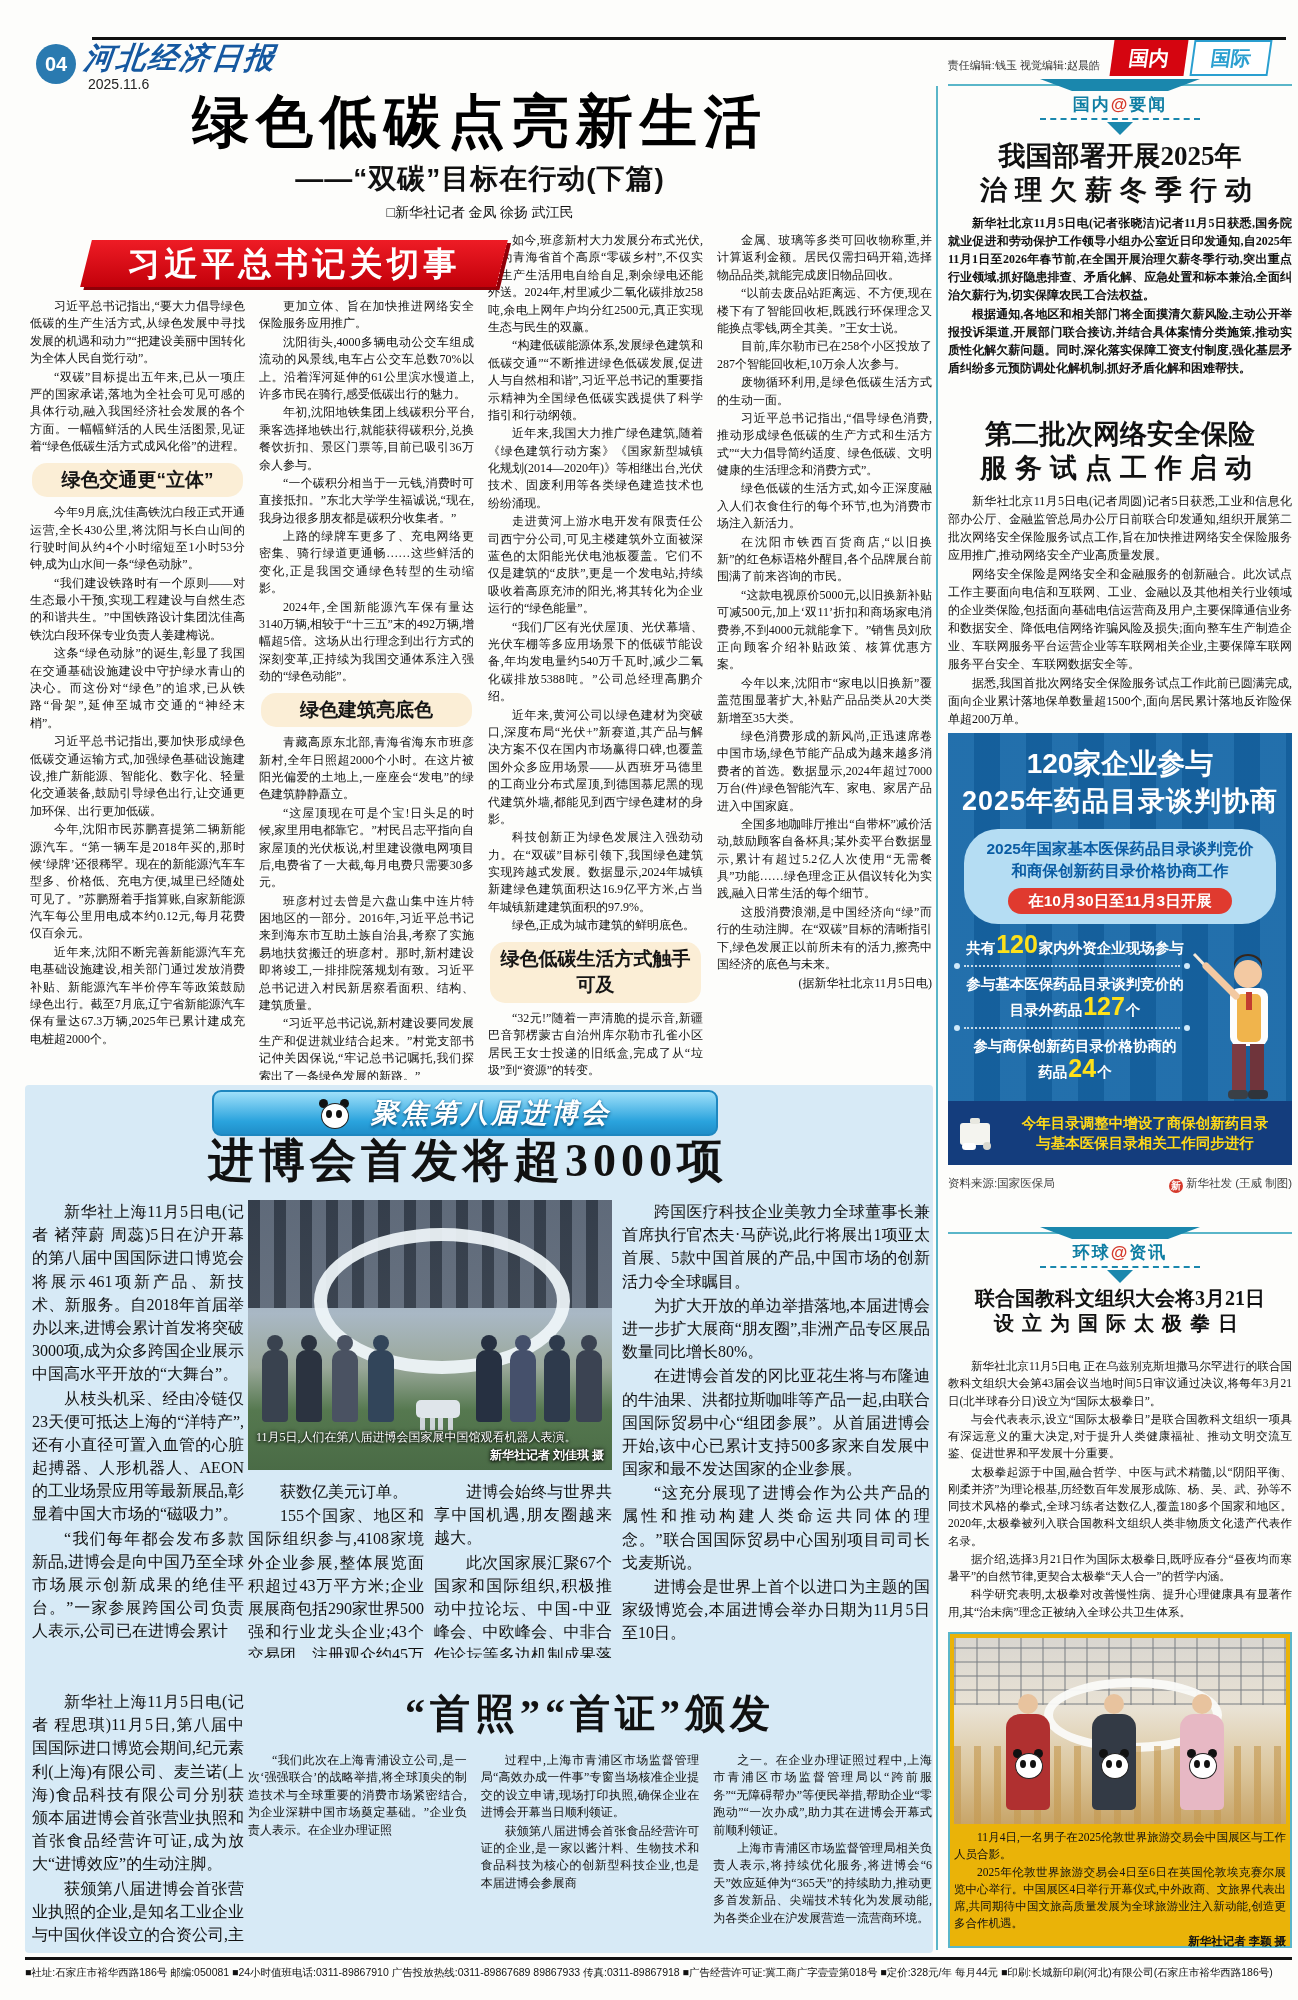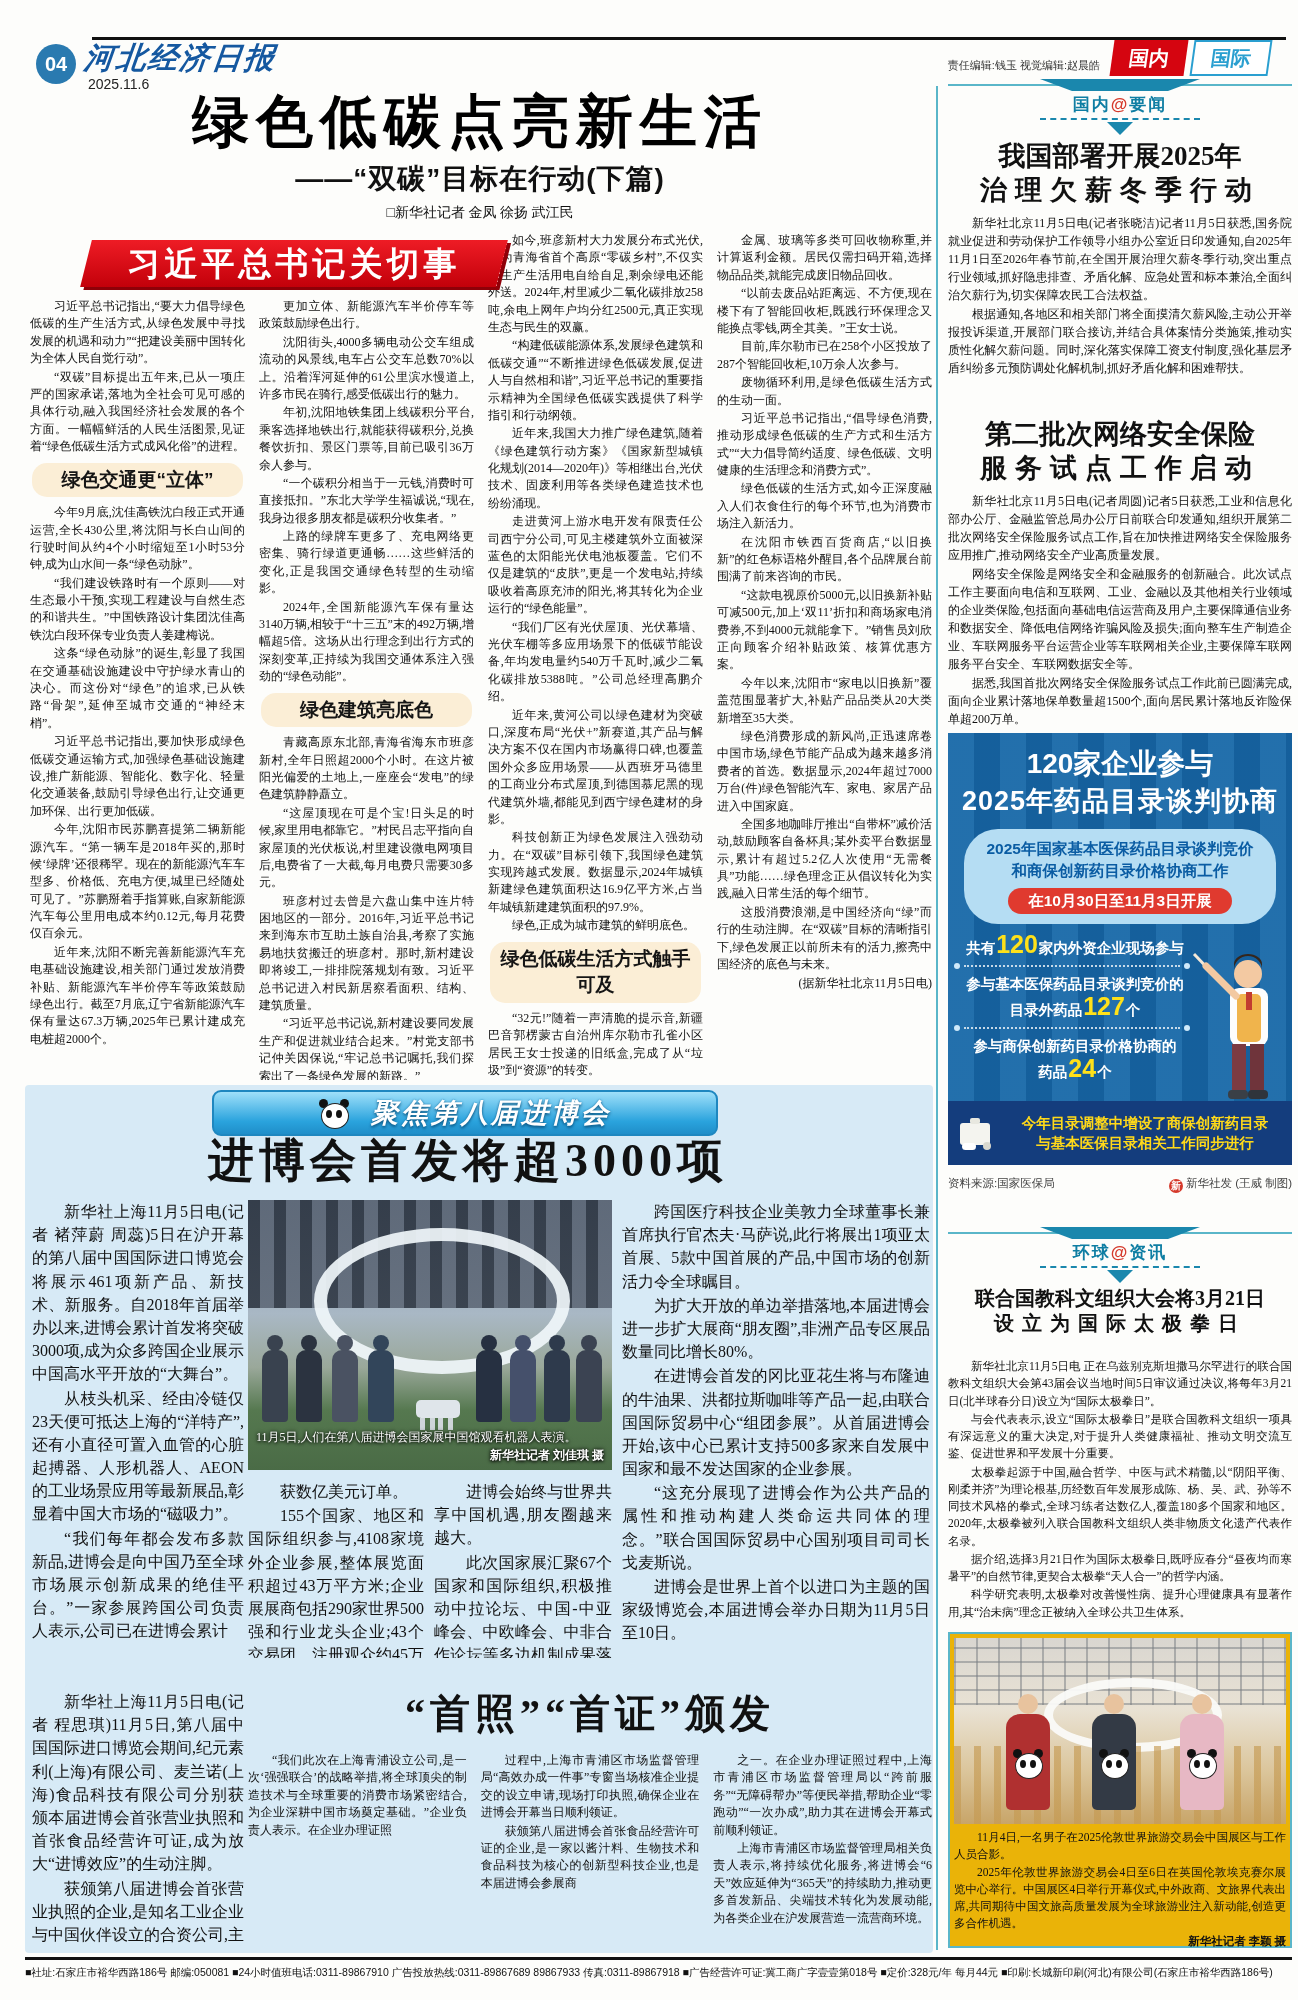--- a/index.html
+++ b/index.html
@@ -163,21 +163,21 @@
         <p class="para">“我们建设铁路时有一个原则——对生态最小干预,实现工程建设与自然生态的和谐共生。”中国铁路设计集团沈佳高铁沈白段环保专业负责人姜建梅说。</p>
         <p class="para">这条“绿色动脉”的诞生,彰显了我国在交通基础设施建设中守护绿水青山的决心。而这份对“绿色”的追求,已从铁路“骨架”,延伸至城市交通的“神经末梢”。</p>
         <p class="para">习近平总书记指出,要加快形成绿色低碳交通运输方式,加强绿色基础设施建设,推广新能源、智能化、数字化、轻量化交通装备,鼓励引导绿色出行,让交通更加环保、出行更加低碳。</p>
         <p class="para">今年,沈阳市民苏鹏喜提第二辆新能源汽车。“第一辆车是2018年买的,那时候‘绿牌’还很稀罕。现在的新能源汽车车型多、价格低、充电方便,城里已经随处可见了。”苏鹏掰着手指算账,自家新能源汽车每公里用电成本约0.12元,每月花费仅百余元。</p>
         <p class="para">近年来,沈阳不断完善新能源汽车充电基础设施建设,相关部门通过发放消费补贴、新能源汽车半价停车等政策鼓励绿色出行。截至7月底,辽宁省新能源汽车保有量达67.3万辆,2025年已累计建成充电桩超2000个。</p>
       </div>
   </div>
   <div class="ncol">
     <div class="spacer"></div>
     <div>
-        <p class="para">更加立体、新能源汽车半价停车等政策鼓励绿色出行。</p>
+        <p class="para">更加立体、旨在加快推进网络安全保险服务应用推广。</p>
         <p class="para">沈阳街头,4000多辆电动公交车组成流动的风景线,电车占公交车总数70%以上。沿着浑河延伸的61公里滨水慢道上,许多市民在骑行,感受低碳出行的魅力。</p>
         <p class="para">年初,沈阳地铁集团上线碳积分平台,乘客选择地铁出行,就能获得碳积分,兑换餐饮折扣、景区门票等,目前已吸引36万余人参与。</p>
         <p class="para">“一个碳积分相当于一元钱,消费时可直接抵扣。”东北大学学生福诚说,“现在,我身边很多朋友都是碳积分收集者。”</p>
         <p class="para">上路的绿牌车更多了、充电网络更密集、骑行绿道更通畅……这些鲜活的变化,正是我国交通绿色转型的生动缩影。</p>
         <p class="para">2024年,全国新能源汽车保有量达3140万辆,相较于“十三五”末的492万辆,增幅超5倍。这场从出行理念到出行方式的深刻变革,正持续为我国交通体系注入强劲的“绿色动能”。</p>
       </div>
     <div class="subhead">绿色建筑亮底色</div>
     <div>
         <p class="para">青藏高原东北部,青海省海东市班彦新村,全年日照超2000个小时。在这片被阳光偏爱的土地上,一座座会“发电”的绿色建筑静静矗立。</p>
         <p class="para">“这屋顶现在可是个宝!日头足的时候,家里用电都靠它。”村民吕志平指向自家屋顶的光伏板说,村里建设微电网项目后,电费省了一大截,每月电费只需要30多元。</p>
@@ -319,21 +319,21 @@
   <div class="trap"></div>
   <div class="bt"><span>国内</span><span class="at">@</span><span>要闻</span></div>
   <div class="dash"></div>
   <div class="arr"></div>
 </div>
 
 <div class="abs rh" style="left:948px;top:140px;">
   <div>我国部署开展2025年</div>
     <div class="l2">治理欠薪冬季行动</div>
 </div>
-<div class="abs rbody" style="left:948px;top:214px;height:196px;">
+<div class="abs rbody" style="left:948px;top:214px;height:196px;font-weight:bold;">
   <div>
       <p class="para">新华社北京11月5日电(记者张晓洁)记者11月5日获悉,国务院就业促进和劳动保护工作领导小组办公室近日印发通知,自2025年11月1日至2026年春节前,在全国开展治理欠薪冬季行动,突出重点行业领域,抓好隐患排查、矛盾化解、应急处置和标本兼治,全面纠治欠薪行为,切实保障农民工合法权益。</p>
       <p class="para">根据通知,各地区和相关部门将全面摸清欠薪风险,主动公开举报投诉渠道,开展部门联合接访,并结合具体案情分类施策,推动实质性化解欠薪问题。同时,深化落实保障工资支付制度,强化基层矛盾纠纷多元预防调处化解机制,抓好矛盾化解和困难帮扶。</p>
     </div>
 </div>
 
 <div class="abs rh" style="left:948px;top:418px;font-family:Liberation Serif, serif;">
   <div>第二批次网络安全保险</div>
     <div class="l2">服务试点工作启动</div>
 </div>

